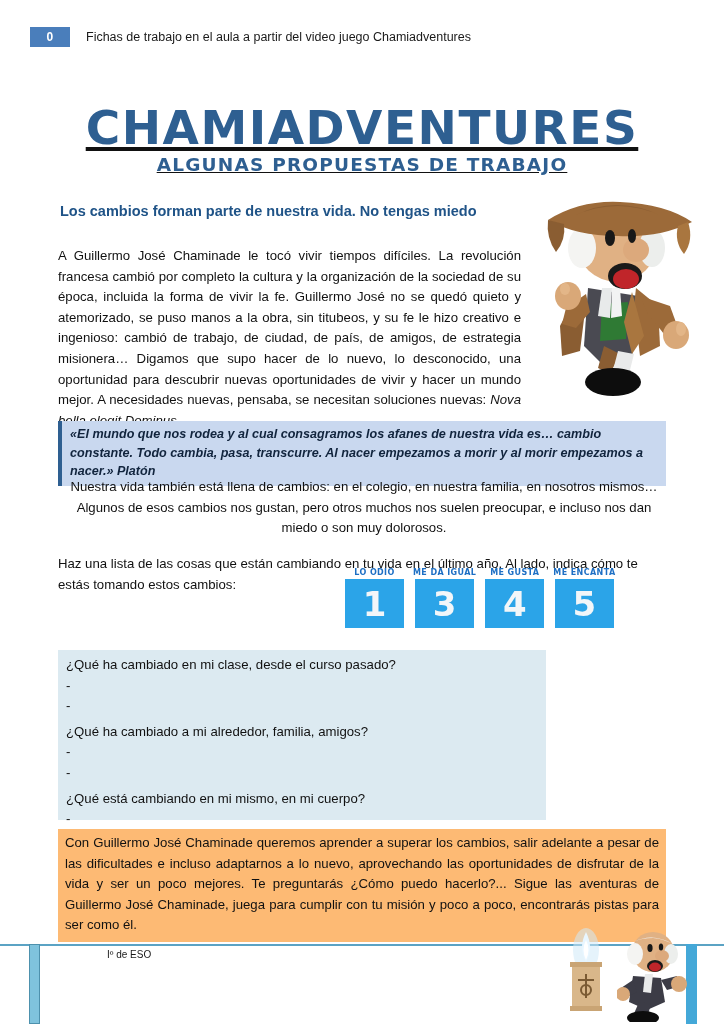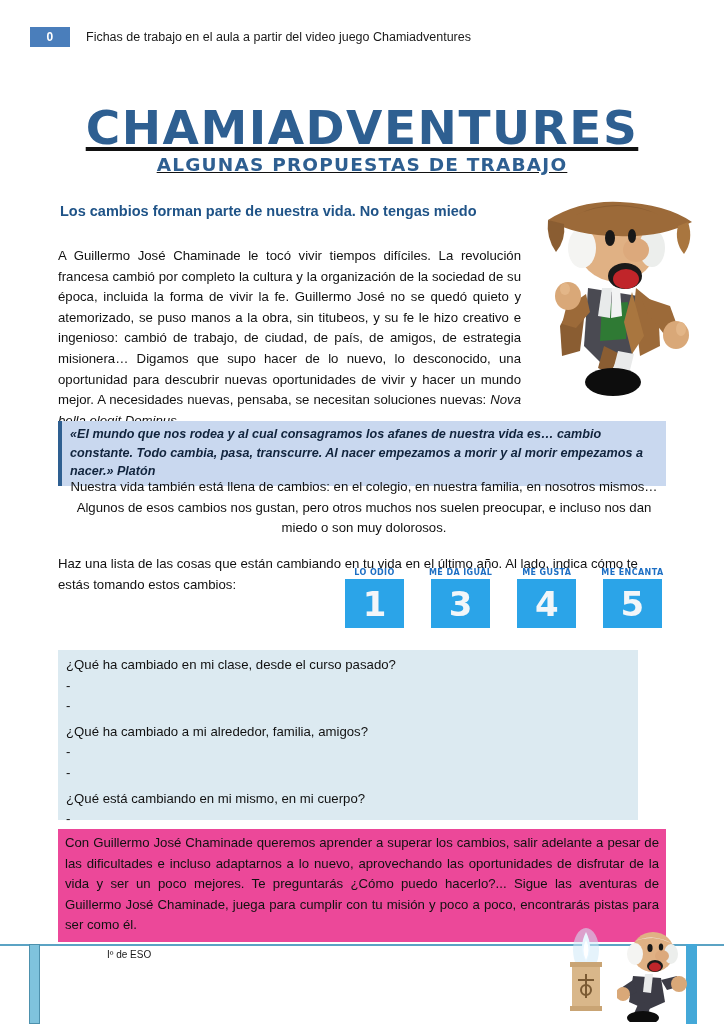--- a/index.html
+++ b/index.html
@@ -149,21 +149,21 @@
     line-height: 20.6px;
     color: #111111;
   }
 
   
   .rating-scale {
     position: absolute;
     top: 568px;
     left: 345px;
     display: flex;
-    gap: 25px;
+    gap: 9px;
   }
   .rating-item {
     display: flex;
     flex-direction: column;
     align-items: center;
   }
   .rating-label {
     font-family: "DejaVu Sans", sans-serif;
     font-size: 8px;
     font-weight: bold;
@@ -186,21 +186,21 @@
     font-weight: bold;
     color: #f2f6f9;
     line-height: 1;
   }
 
   
   .answer-area {
     position: absolute;
     top: 650px;
     left: 58px;
-    width: 580px;
+    width: 488px;
     height: 170px;
     background: #dceaf1;
   }
   .answer-block {
     padding: 0 8px;
   }
   .answer-question {
     font-size: 13.2px;
     line-height: 20.6px;
     color: #111111;
@@ -213,21 +213,21 @@
     color: #111111;
     margin: 0;
   }
 
   
   .final-paragraph {
     position: absolute;
     top: 829px;
     left: 58px;
     width: 608px;
-    background: #ec4899;
+    background: #fdba74;
     padding: 4px 7px 6px 7px;
     box-sizing: border-box;
     font-size: 13.2px;
     line-height: 20.6px;
     text-align: justify;
     color: #111111;
   }
 
   
   .footer-rule {

